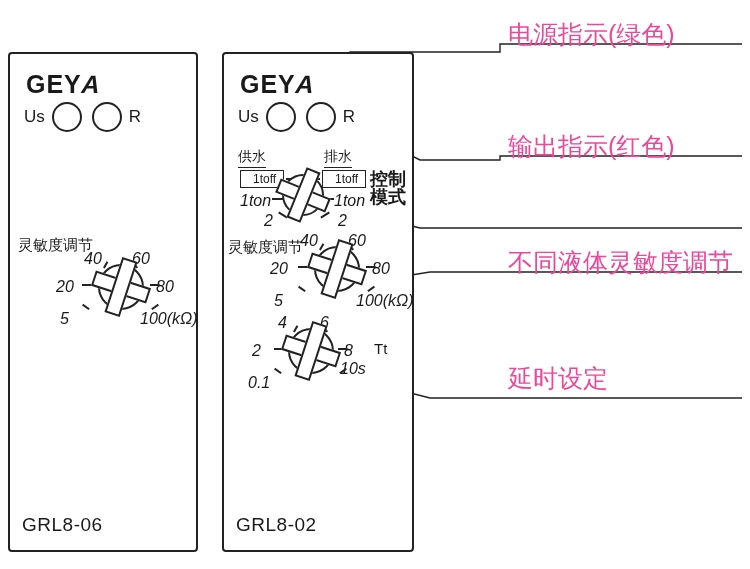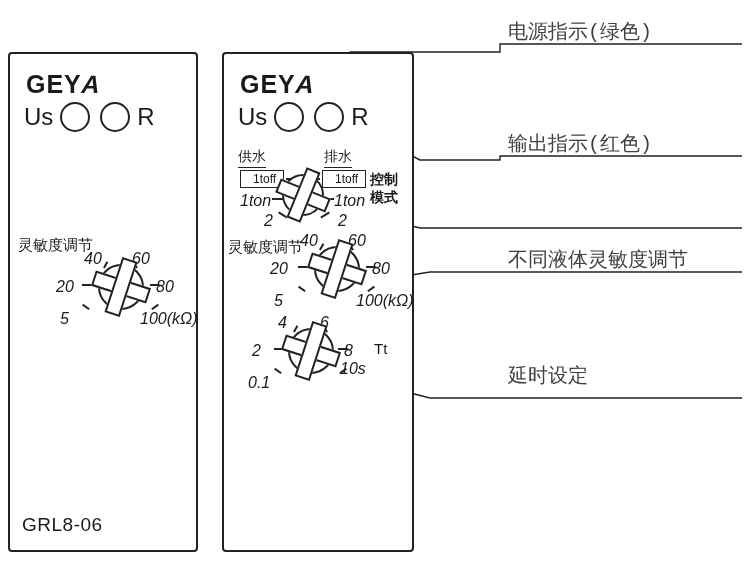--- a/index.html
+++ b/index.html
@@ -42,21 +42,21 @@
     display: inline-block;
     transform: skewX(-14deg);
   }
   .model {
     position: absolute;
     font-size: 19px;
     letter-spacing: .5px;
   }
   
   .ledrow { position: absolute; display: flex; align-items: center; }
-  .ledrow .lbl { font-size: 24px; }
+  .ledrow .lbl { font-size: 17px; }
   .led {
     width: 30px; height: 30px;
     border: 2px solid #222;
     border-radius: 50%;
     box-sizing: border-box;
     background: #fff;
   }
   .gap6 { width: 7px; }
   .gap10 { width: 10px; }
 
@@ -103,33 +103,32 @@
   }
   .hdr {
     position: absolute;
     font-size: 14px;
     white-space: nowrap;
     border-bottom: 1.5px solid #222;
     padding-bottom: 1px;
   }
   .ctl-mode {
     position: absolute;
-    font-size: 14px;
+    font-size: 18px;
     font-weight: bold;
     line-height: 18px;
     white-space: nowrap;
     text-align: center;
   }
   
   .callout {
     position: absolute;
-    font-size: 20px;
-    white-space: nowrap;
-    color: #404040;
-    font-family: Liberation Mono, monospace;
+    font-size: 25px;
+    white-space: nowrap;
+    color: #ec4899;
   }
   svg.lines {
     position: absolute;
     left: 0; top: 0;
     width: 750px; height: 569px;
     pointer-events: none;
   }
 </style>
 </head>
 <body>
@@ -277,20 +276,21 @@
       <div class="tick" style="left:104px;top:36px; width:9px; height:1.6px;"></div>
       <div class="tick" style="left:40px; top:58px; width:8px; height:1.6px; transform:rotate(35deg);"></div>
       <div class="tick" style="left:105px;top:58px; width:8px; height:1.6px; transform:rotate(-35deg);"></div>
 
       <div class="knob" style="left:54px; top:16px; width:46px; height:46px;">
         <div class="cross-h" style="left:-8px; top:13px; width:58px; height:16px; transform:rotate(18deg);"></div>
         <div class="cross-v" style="left:13px; top:-8px; width:16px; height:58px; transform:rotate(18deg);"></div>
       </div>
     </div>
 
+    <div class="model" style="left:12px; bottom:14px;">GRL8-02</div>
   </div>
 
   <div class="callout" style="left:508px; top:18px;">电源指示(绿色)</div>
   <div class="callout" style="left:508px; top:130px;">输出指示(红色)</div>
   <div class="callout" style="left:508px; top:362px;">延时设定</div>
   <div class="callout" style="left:508px; top:246px;">不同液体灵敏度调节</div>
 
 </div>
 
 </body></html>

